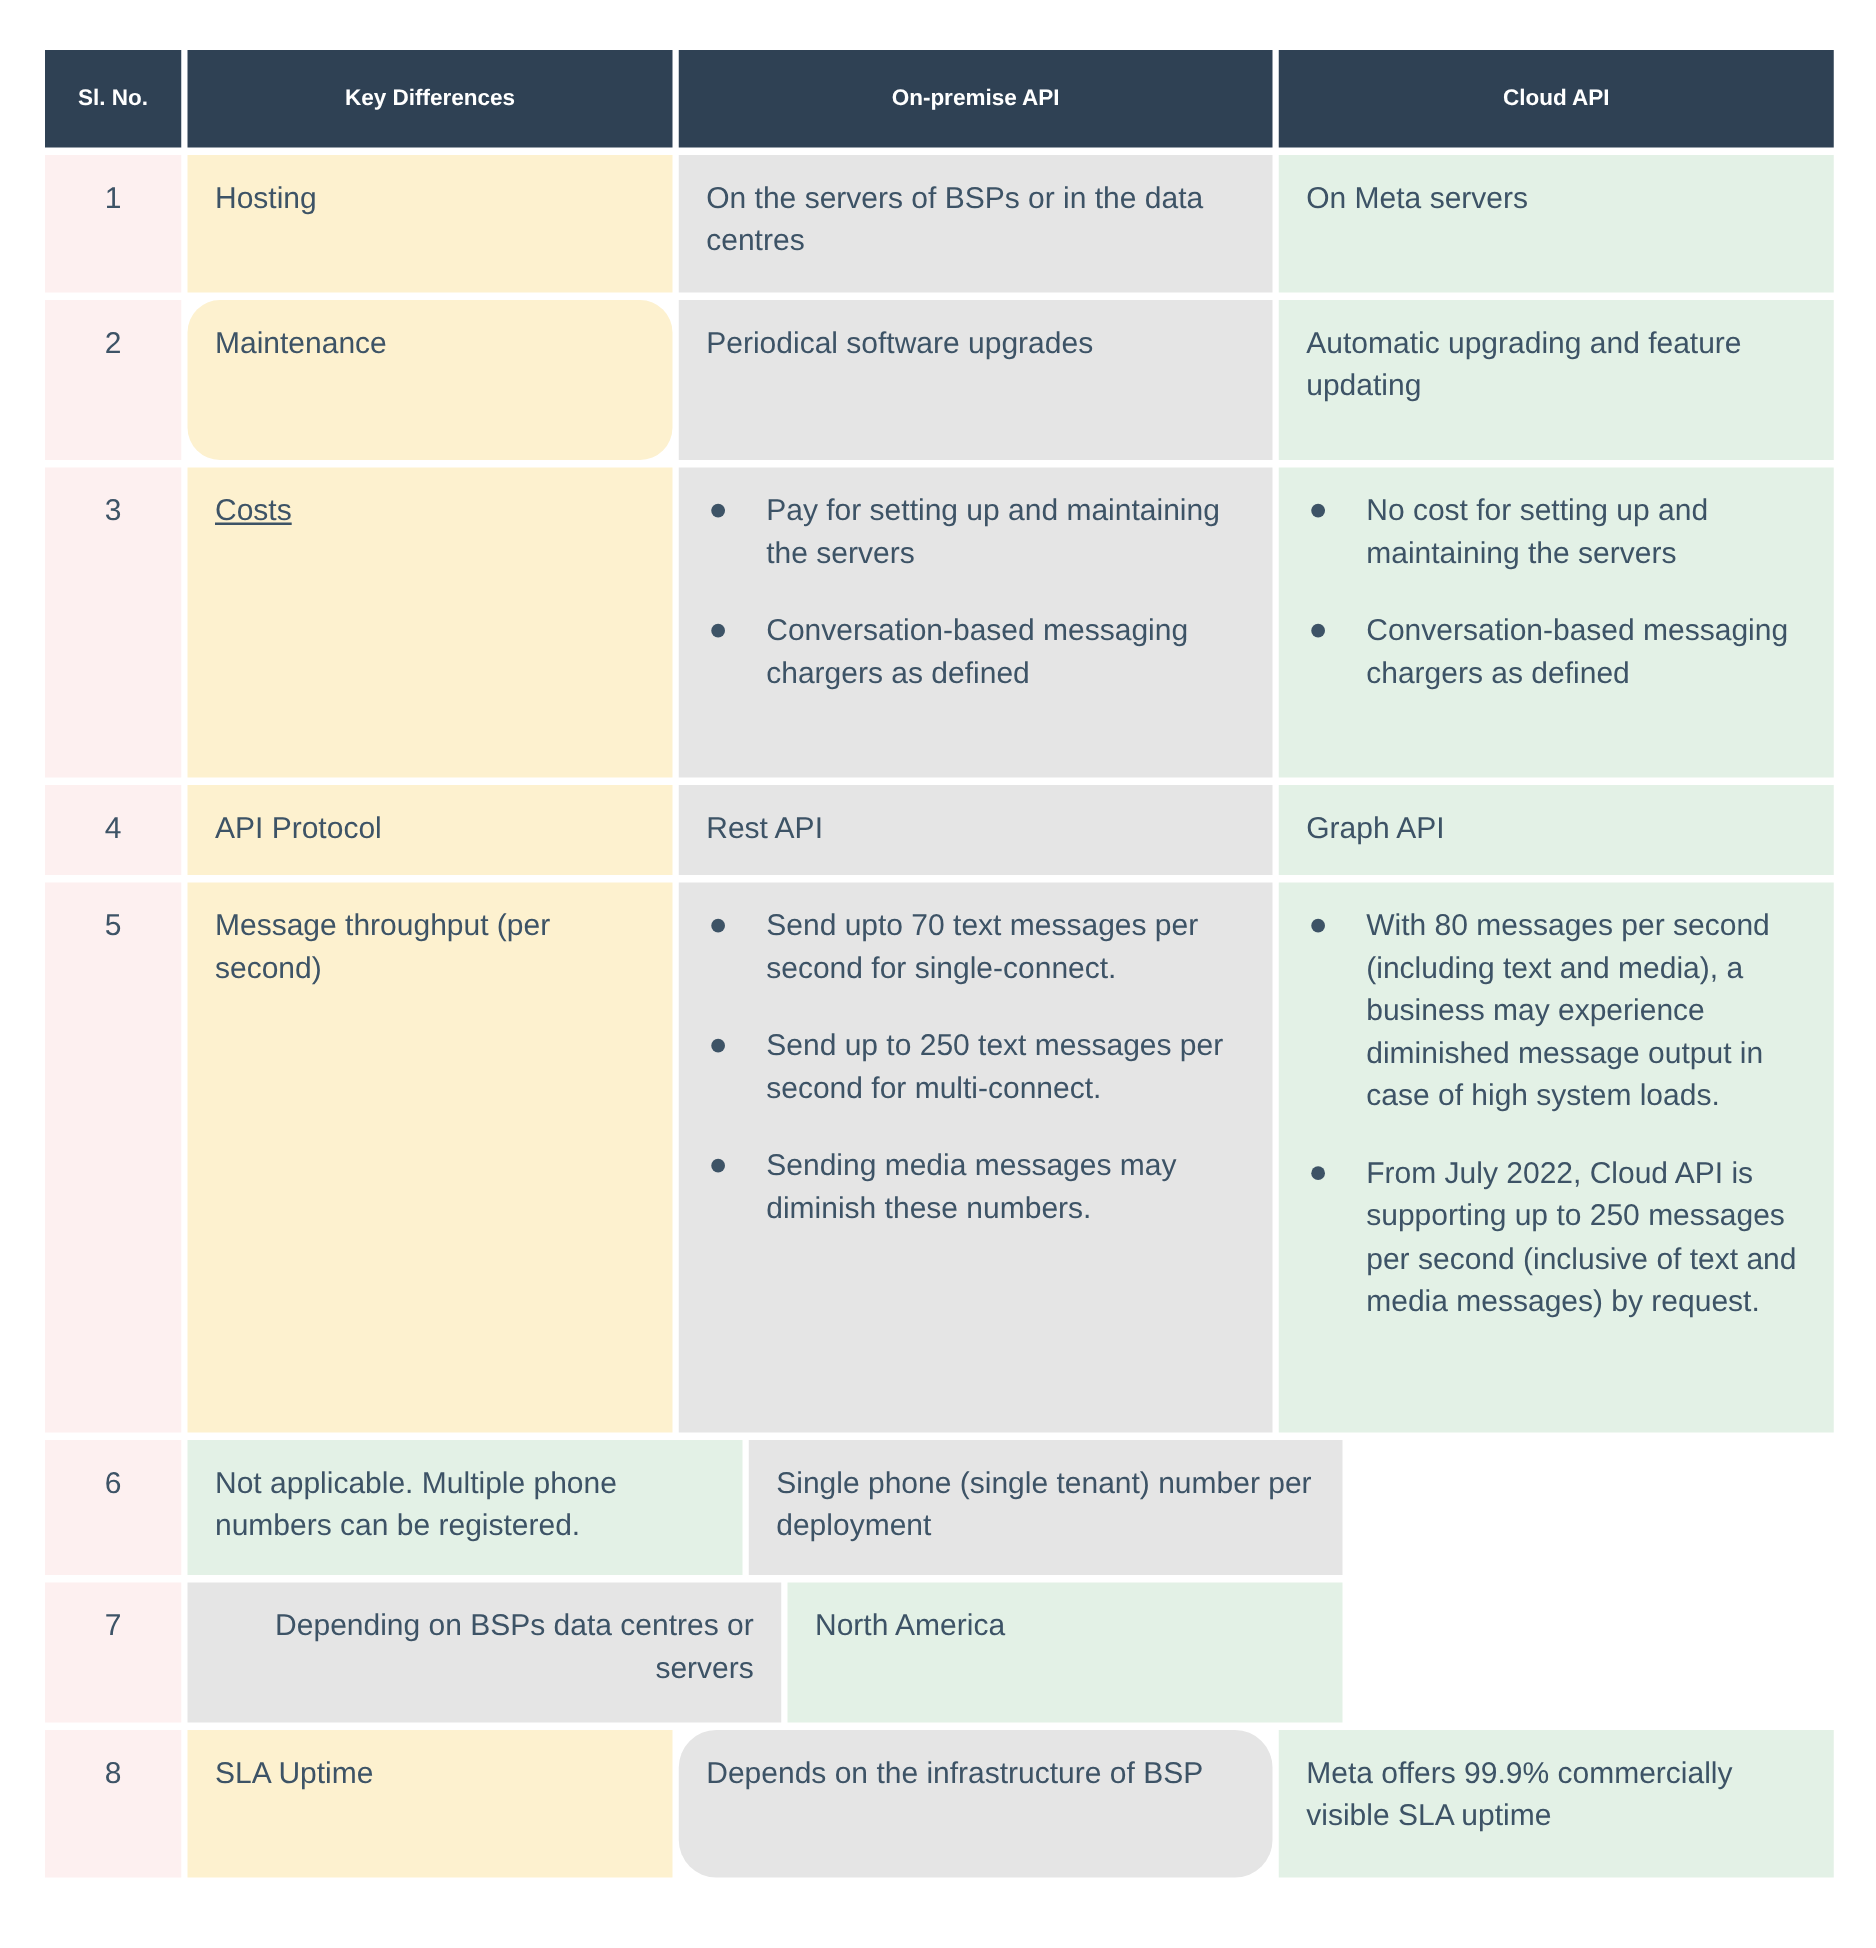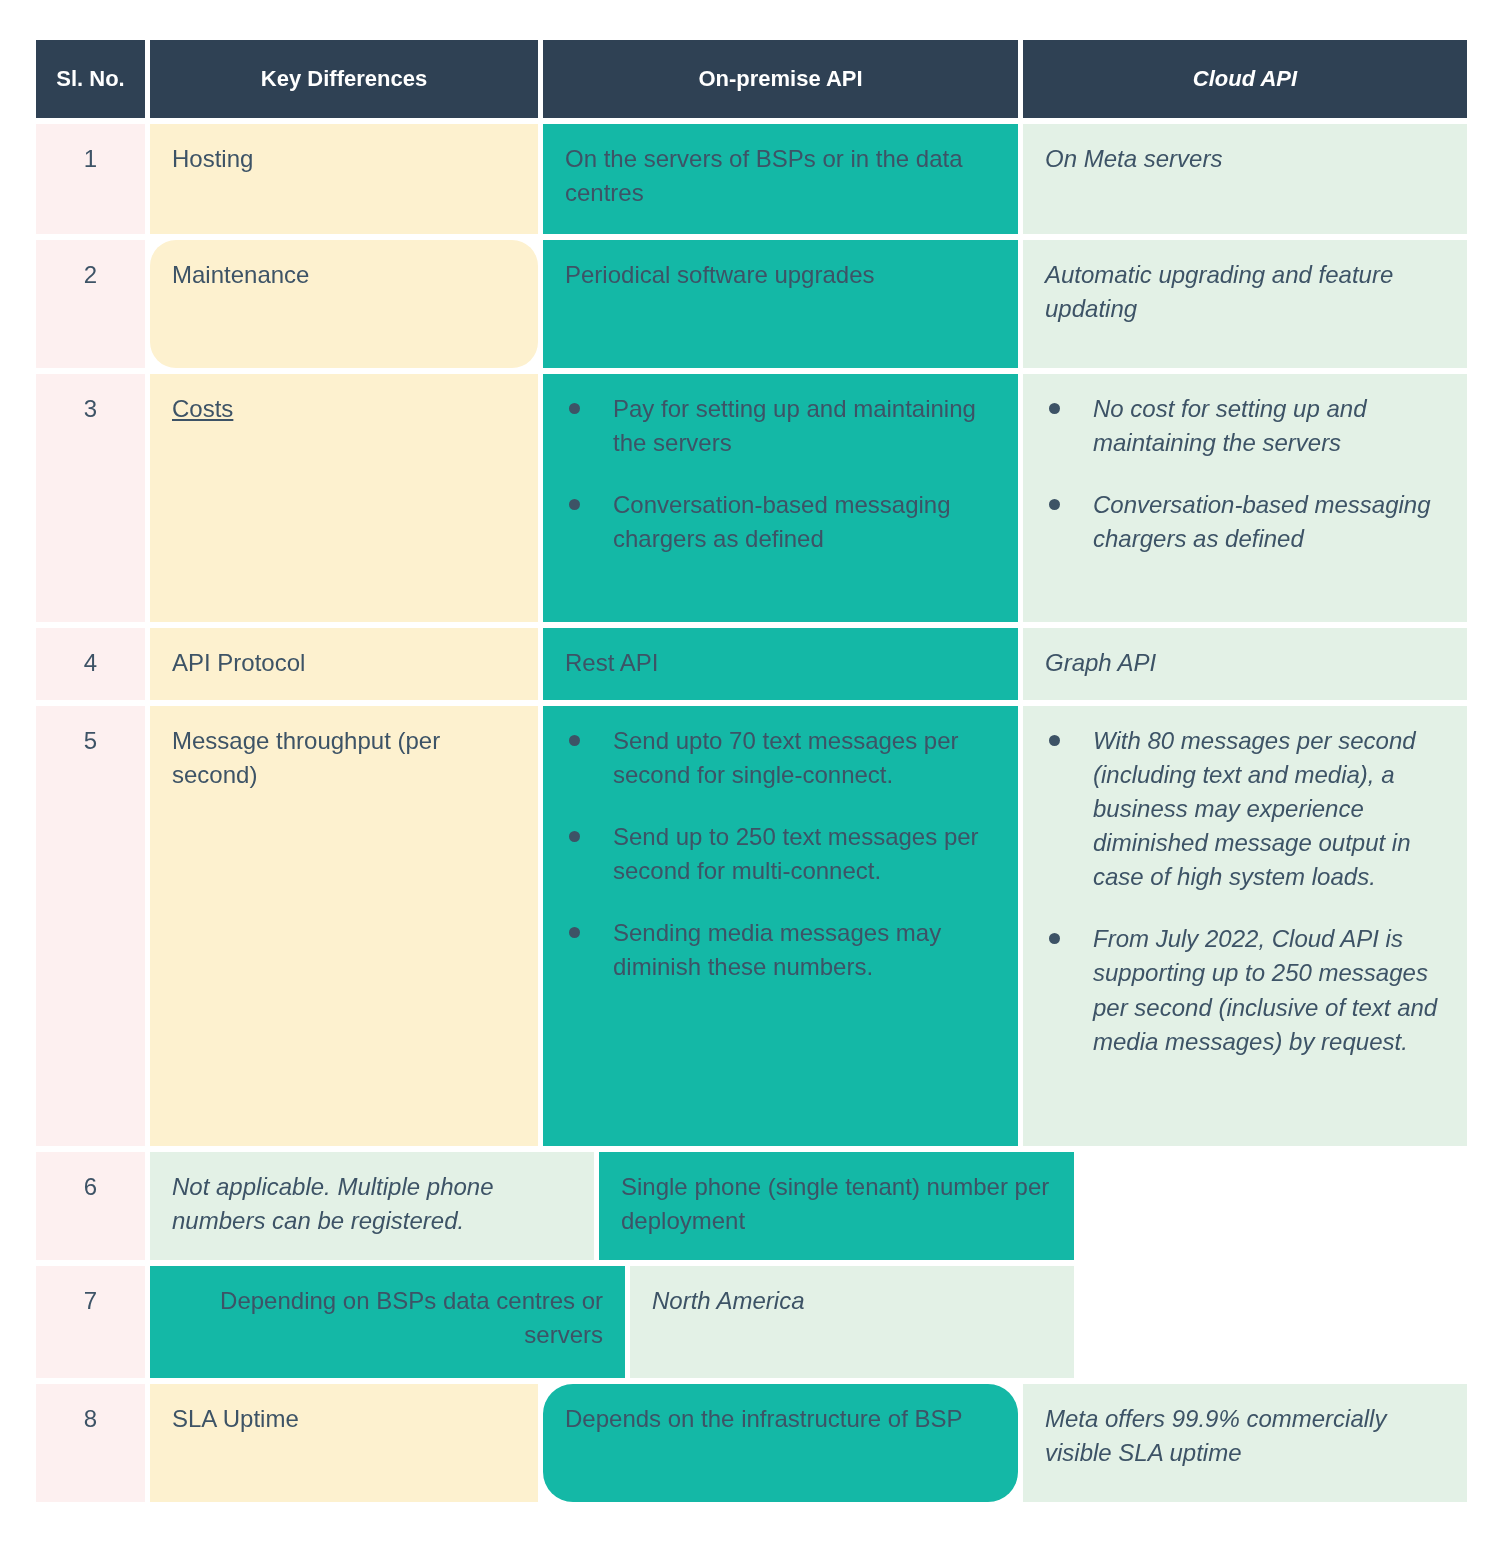--- a/index.html
+++ b/index.html
@@ -33,40 +33,40 @@
     font-size: 24px;
     line-height: 1.42;
     color: #3d5366;
     font-family: "Liberation Sans", sans-serif;
   }
 
   
   .c-sl    { width: 109px; }
   .c-key   { width: 388px; }
   .c-on    { width: 475px; }
-  .c-cloud { width: 444px; font-style: italic; }
+  .c-cloud { width: 444px; }
 
   
   .header .cell {
     background: #2f4154;
     color: #ffffff;
     font-weight: bold;
-    font-size: 22px;
+    font-size: 18px;
     text-align: center;
     padding: 22px 10px;
     height: 78px;
     display: flex;
     align-items: center;
     justify-content: center;
   }
 
   
   .body-row .c-sl    { background: #fdf0f0; text-align: center; }
   .body-row .c-key   { background: #fdf1cf; }
-  .body-row .c-on    { background: #14b8a6; }
+  .body-row .c-on    { background: #e5e5e5; }
   .body-row .c-cloud { background: #e3f1e6; }
 
   .body-row .c-sl {
     padding-left: 0;
     padding-right: 0;
   }
 
   ul.bullets {
     margin: 0;
     padding: 0;

